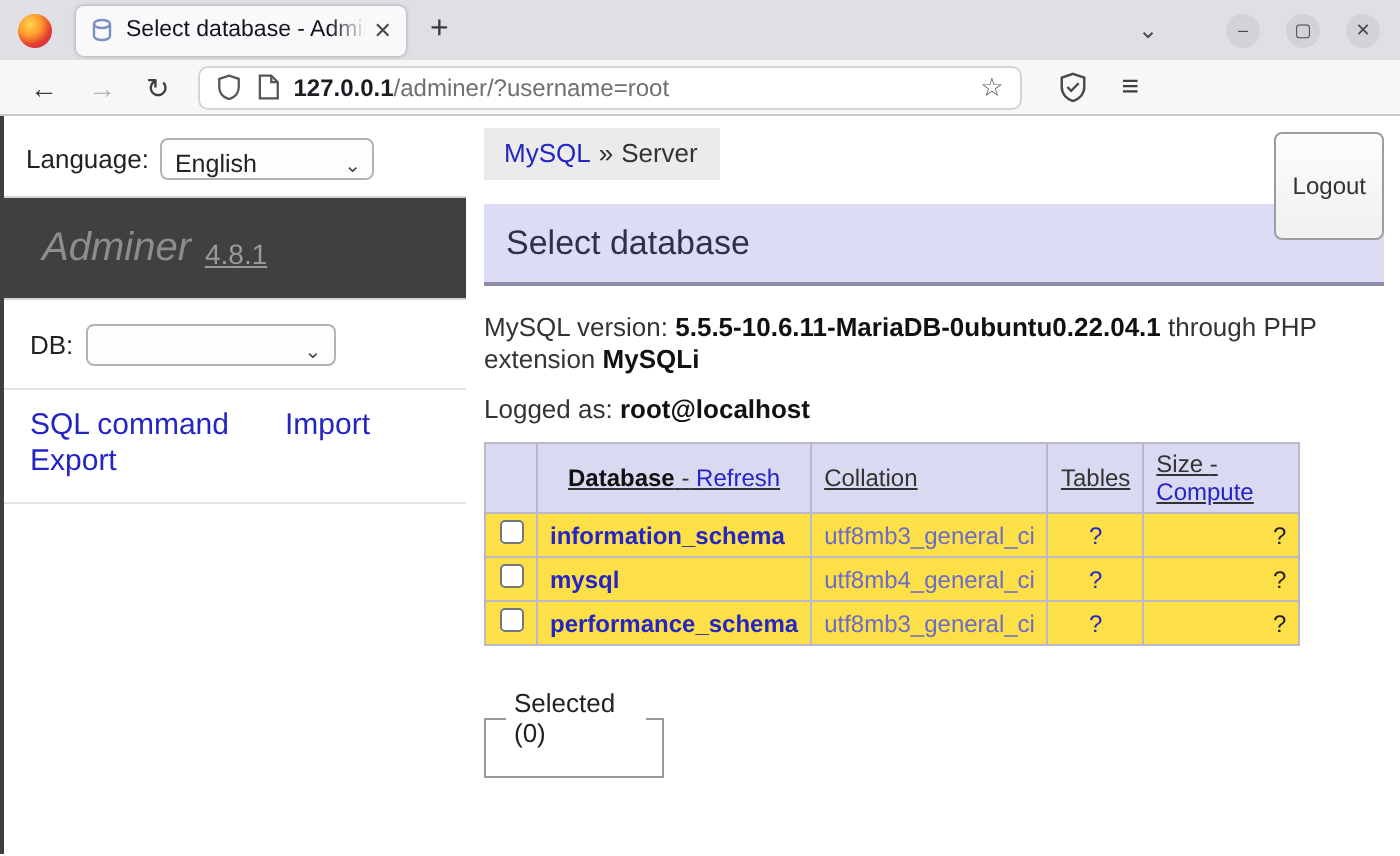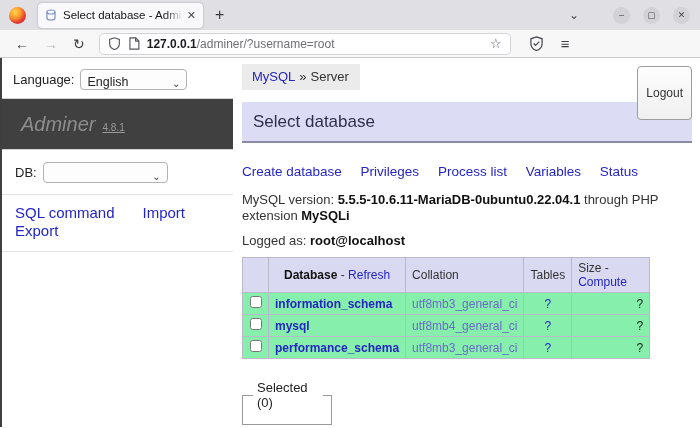--- a/index.html
+++ b/index.html
@@ -44,21 +44,21 @@
   
   .sidebar { position:absolute; left:0; top:0; width:231px; }
   .lang-row { padding:11px 0 0 11px; font-size:13px; color:#222; display:flex; align-items:center; }
   .selectbox { height:21px; border:1px solid #b3b3b3; border-radius:4px; background:#fdfdfd;
     display:inline-flex; align-items:flex-end; justify-content:space-between; padding:0 6px; font-size:12.5px; color:#222; }
   .selectbox .chev { font-size:10px; color:#444; margin-left:6px; }
   .lang-row .selectbox { width:107px; margin-left:6px; }
   .brand-band { margin-top:8px; height:52px; background:#404040; border-top:1px solid #d2d2d2;
     border-bottom:1px solid #d2d2d2; display:flex; align-items:center; padding-left:19px; }
   .brand { font-style:italic; font-size:20px; color:#8d8d8d; }
-  .brand-ver { font-size:10px; color:#9a9a9a; margin-left:7px; margin-top:6px;text-decoration:underline; }
+  .brand-ver { font-size:14px; color:#9a9a9a; margin-left:7px; margin-top:6px;text-decoration:underline; }
   .db-row { padding:12px 0 0 13px; font-size:13px; color:#222; display:flex; align-items:center; }
   .db-row .selectbox { width:125px; margin-left:6px; }
   .side-hr { border:none; border-top:1px solid #e2e2e2; margin-top:11px; }
   .side-links { padding:9px 0 0 13px; font-size:15px; line-height:18px; }
   .side-links a { margin-right:28px; }
   a { color:#2525c4; text-decoration:none; }
 
   
   .main { position:absolute; left:240px; top:0; width:450px; }
   .crumb-row { position:relative; padding-top:6px; height:38px; }
@@ -70,32 +70,32 @@
     font-size:17px; font-weight:400; color:#30304d; display:flex; align-items:center; padding-left:11px; }
   .navlinks { margin-top:21px; font-size:13.5px; }
   .navlinks a { margin-right:15px; }
   .version { margin-top:13px; font-size:13px; color:#333; line-height:16px; }
   .version b { color:#111; }
   .logged { margin-top:9px; font-size:13px; color:#333; }
   .logged b { color:#111; }
 
   table { margin-top:9px; border-collapse:collapse; font-size:12px; }
   th, td { border:1px solid #b9b9c9; padding:3px 6px; height:21px; }
-  thead th { background:#d9d9f2; font-weight:normal; color:#333; text-align:left; }
+  thead th { background:#d9d9f2; font-weight:normal; color:#333; text-align:left;text-decoration:underline; }
   th.c-check { width:26px; } td.c-check { text-align:center; width:26px; }
   .c-check input { width:12px; height:12px; }
   th.c-db { width:116px; text-align:center; } td.c-db { width:116px; }
   th.c-coll, td.c-coll { width:101px; }
   th.c-tables { width:37px; text-align:left; } td.c-tables { width:37px; text-align:center; }
   th.c-size { width:78px; } td.c-size { text-align:right; }
   .hdr-b { font-weight:bold; color:#111; }
   .dbname { font-weight:bold; }
   td.c-coll span { color:#6b6bc8; }
   td.c-size span { color:#222; }
-  tbody td { background:#86efac; }
+  tbody td { background:#fde047; }
 
   fieldset.selected { margin-top:21px; width:90px; border:1px solid #999; padding:5px 8px 9px 8px; }
   fieldset.selected legend { font-size:13px; color:#222; padding:0 4px; margin-left:2px; }
 </style>
 </head>
 <body>
 
 <div class="chrome">
   <div class="tabbar">
     <div class="fx-logo"></div>
@@ -167,27 +167,20 @@
   </div>
 
   <div class="main">
     <div class="crumb-row">
       <span class="crumb">
         <a href="#">MySQL</a><span class="sep">»</span><span>Server</span>
       </span>
       <button class="logout-btn">Logout</button>
     </div>
     <h2 class="title-band">Select database</h2>
-    <div class="navlinks">
-      <a href="#">Create database</a>
-      <a href="#">Privileges</a>
-      <a href="#">Process list</a>
-      <a href="#">Variables</a>
-      <a href="#">Status</a>
-    </div>
     <p class="version">
       <span>MySQL version:</span>
       <b>5.5.5-10.6.11-MariaDB-0ubuntu0.22.04.1</b>
       <span>through PHP extension</span>
       <b>MySQLi</b>
     </p>
     <p class="logged">
       <span>Logged as:</span>
       <b>root@localhost</b>
     </p>

